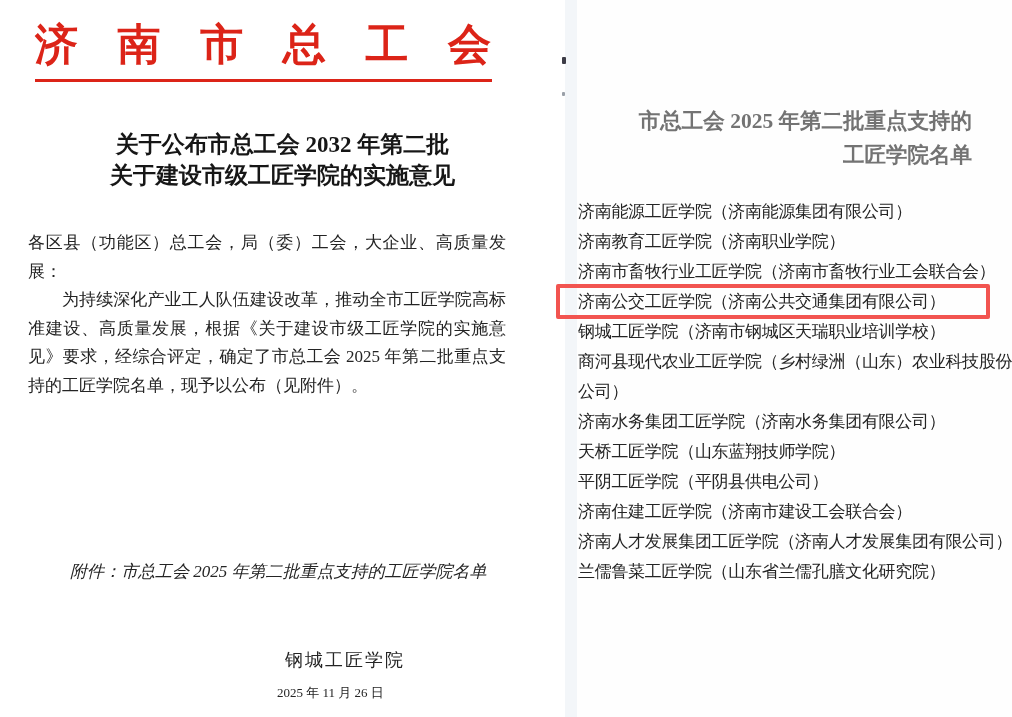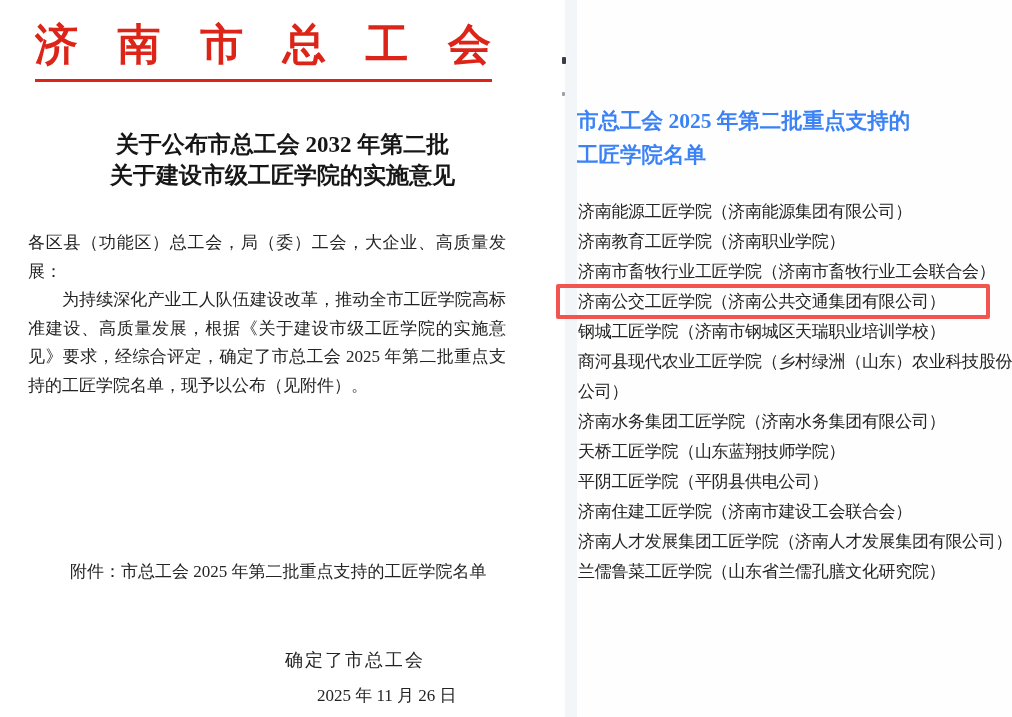--- a/index.html
+++ b/index.html
@@ -27,35 +27,35 @@
     text-align:center;font-size:23px;font-weight:bold;line-height:31px;color:#161616;
   }
   .doc-body{
     position:absolute;left:28px;top:229px;width:478px;
     font-size:17px;line-height:28.6px;text-align:justify;color:#242424;
   }
   .doc-body p{margin:0;text-indent:2em;}
   .doc-body p.salutation{text-indent:0;}
   .attachment-line{
     position:absolute;left:70px;top:560px;width:470px;
-    font-size:17px;color:#242424;white-space:nowrap;
+    font-size:17px;color:#242424;white-space:nowrap;font-style:italic;
   }
   .signer{
     position:absolute;left:285px;top:648px;
     font-size:18px;letter-spacing:2px;color:#242424;white-space:nowrap;
   }
   .sign-date{
     position:absolute;left:277px;top:684px;
-    font-size:17px;color:#242424;white-space:nowrap;margin-left:40px;
+    font-size:13px;color:#242424;white-space:nowrap;
   }
 
   
   .list-title{
     position:absolute;left:0;top:104px;width:395px;
-    text-align:left;font-size:21.5px;font-weight:bold;line-height:34px;color:#3b82f6;
+    text-align:right;font-size:21.5px;font-weight:bold;line-height:34px;color:#737373;
   }
   .college-list{
     position:absolute;left:1px;top:197px;width:436px;
     font-size:17px;line-height:30px;letter-spacing:-0.3px;color:#242424;
     text-align:left;
   }
   .college-item{margin:0;}
   
   .highlight-box{
     position:absolute;left:556px;top:284px;width:434px;height:35px;
@@ -87,21 +87,21 @@
     <div>关于建设市级工匠学院的实施意见</div>
   </div>
 
   <div class="doc-body">
     <p class="salutation">各区县（功能区）总工会，局（委）工会，大企业、高质量发展：</p>
     <p>为持续深化产业工人队伍建设改革，推动全市工匠学院高标准建设、高质量发展，根据《关于建设市级工匠学院的实施意见》要求，经综合评定，确定了市总工会 2025 年第二批重点支持的工匠学院名单，现予以公布（见附件）。</p>
   </div>
 
   <div class="attachment-line">附件：市总工会 2025 年第二批重点支持的工匠学院名单</div>
 
-  <div class="signer">确定了市总工会</div>
+  <div class="signer">钢城工匠学院</div>
 
   <div class="sign-date">2025 年 11 月 26 日</div>
 </div>
 
 <div class="gap-strip"></div>
 <div class="speck-a"></div>
 <div class="speck-b"></div>
 
 <div class="page-right">
 

